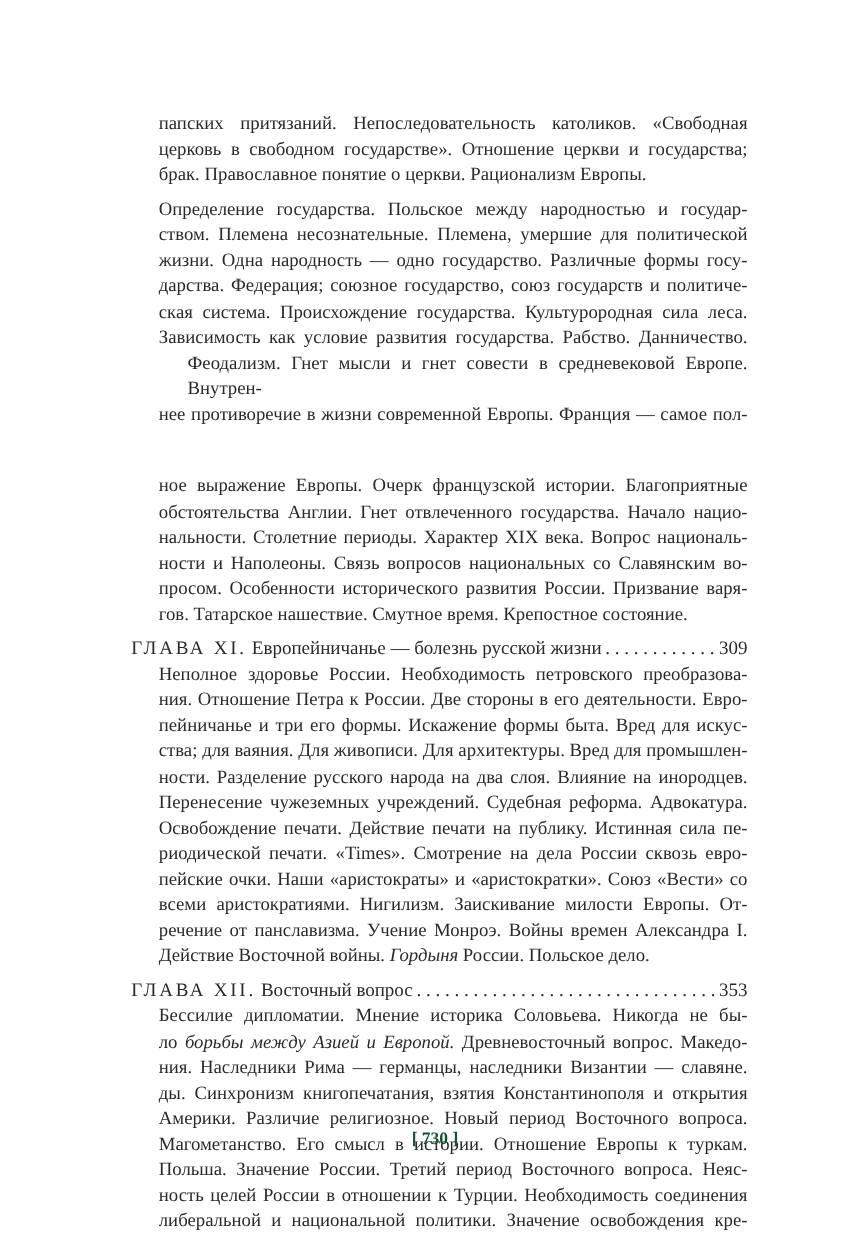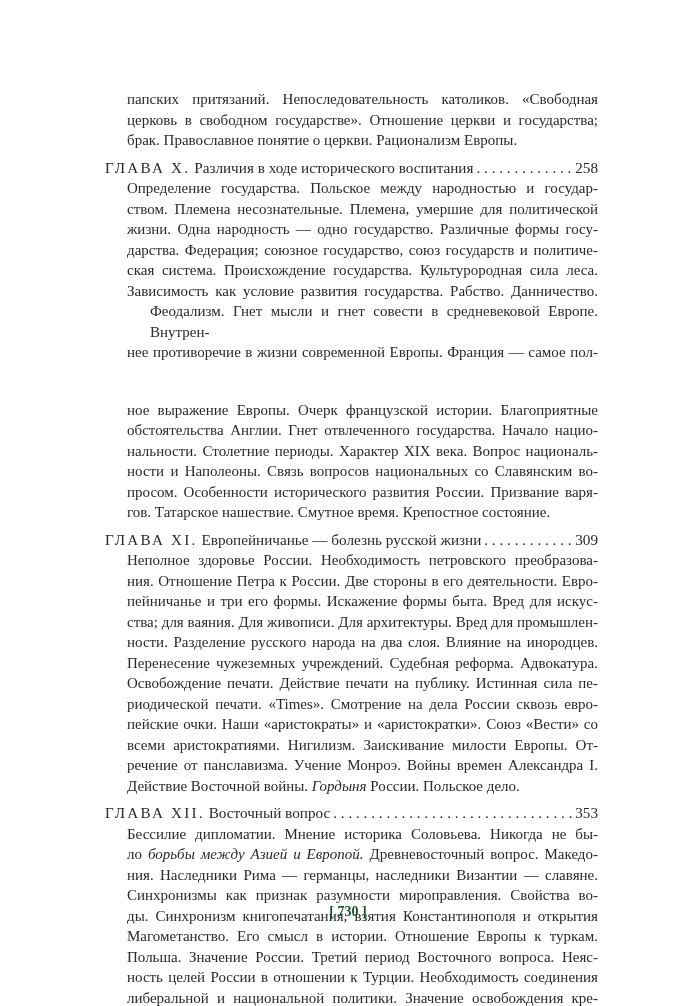--- a/index.html
+++ b/index.html
@@ -35,26 +35,20 @@
 
 <div class="page">
 
   <div class="body-text">
     <span class="ln" style="white-space: normal;">папских притязаний. Непоследовательность католиков. «Свободная</span>
     <span class="ln" style="white-space: normal;">церковь в свободном государстве». Отношение церкви и государства;</span>
     <span class="ln last" style="white-space: normal;">брак. Православное понятие о церкви. Рационализм Европы.</span>
   </div>
 
   <div class="chapter">
-    <div class="chapter-head">
-      <span class="chapter-label">ГЛАВА X.</span>
-      <span class="chapter-title">Различия в ходе исторического воспитания</span>
-      <span class="leader"></span>
-      <span class="page-num">258</span>
-    </div>
     <div class="body-text">
       <span class="ln" style="white-space: normal;">Определение государства. Польское между народностью и государ-</span>
       <span class="ln" style="white-space: normal;">ством. Племена несознательные. Племена, умершие для политической</span>
       <span class="ln" style="white-space: normal;">жизни. Одна народность — одно государство. Различные формы госу-</span>
       <span class="ln" style="white-space: normal;">дарства. Федерация; союзное государство, союз государств и политиче-</span>
       <span class="ln" style="white-space: normal;">ская система. Происхождение государства. Культуроpодная сила леса.</span>
       <span class="ln" style="white-space: normal;">Зависимость как условие развития государства. Рабство. Данничество.</span>
       <span class="ln" style="white-space: normal; margin-left: 23px;">Феодализм. Гнет мысли и гнет совести в средневековой Европе. Внутрен-</span>
       <span class="ln" style="white-space: normal;">нее противоречие в жизни современной Европы. Франция — самое пол-</span>
       <span class="ln" style="white-space: normal; margin-top: 37px;">ное выражение Европы. Очерк французской истории. Благоприятные</span>
@@ -93,22 +87,22 @@
     <div class="chapter-head">
       <span class="chapter-label">ГЛАВА XII.</span>
       <span class="chapter-title">Восточный вопрос</span>
       <span class="leader"></span>
       <span class="page-num">353</span>
     </div>
     <div class="body-text">
       <span class="ln" style="white-space: normal;">Бессилие дипломатии. Мнение историка Соловьева. Никогда не бы-</span>
       <span class="ln" style="white-space: normal;"><span>ло </span><i>борьбы между Азией и Европой.</i><span> Древневосточный вопрос. Македо-</span></span>
       <span class="ln" style="white-space: normal;">ния. Наследники Рима — германцы, наследники Византии — славяне.</span>
-      <span class="ln" style="white-space: normal;">Синхронизмы как признак разумности мироправления. Свойства во-</span>
       <span class="ln" style="white-space: normal;">ды. Синхронизм книгопечатания, взятия Константинополя и открытия</span>
+      <span class="ln" style="white-space: normal;">Америки. Различие религиозное. Новый период Восточного вопроса.</span>
       <span class="ln" style="white-space: normal;">Магометанство. Его смысл в истории. Отношение Европы к туркам.</span>
       <span class="ln" style="white-space: normal;">Польша. Значение России. Третий период Восточного вопроса. Неяс-</span>
       <span class="ln" style="white-space: normal;">ность целей России в отношении к Турции. Необходимость соединения</span>
       <span class="ln" style="white-space: normal;">либеральной и национальной политики. Значение освобождения кре-</span>
     </div>
   </div>
 </div>
 
 <div class="folio">[ 730 ]</div>
 

